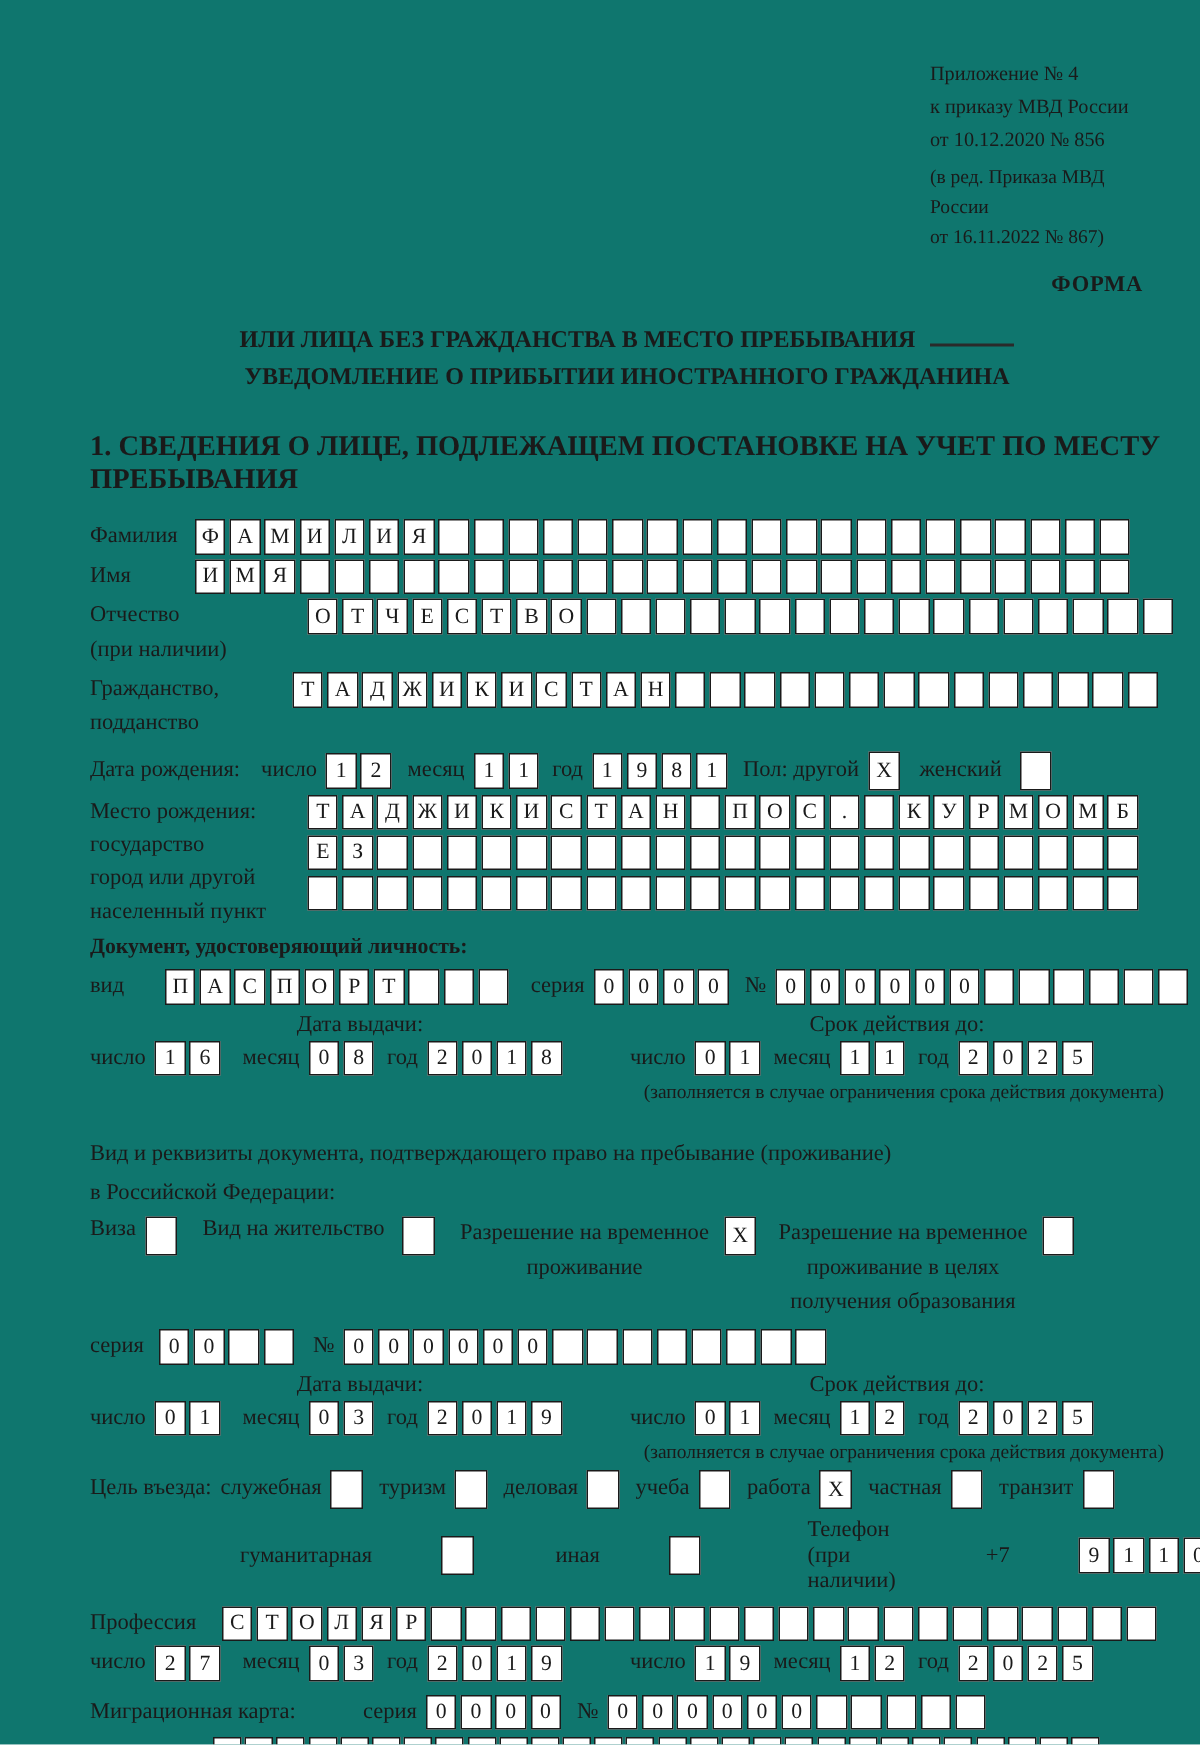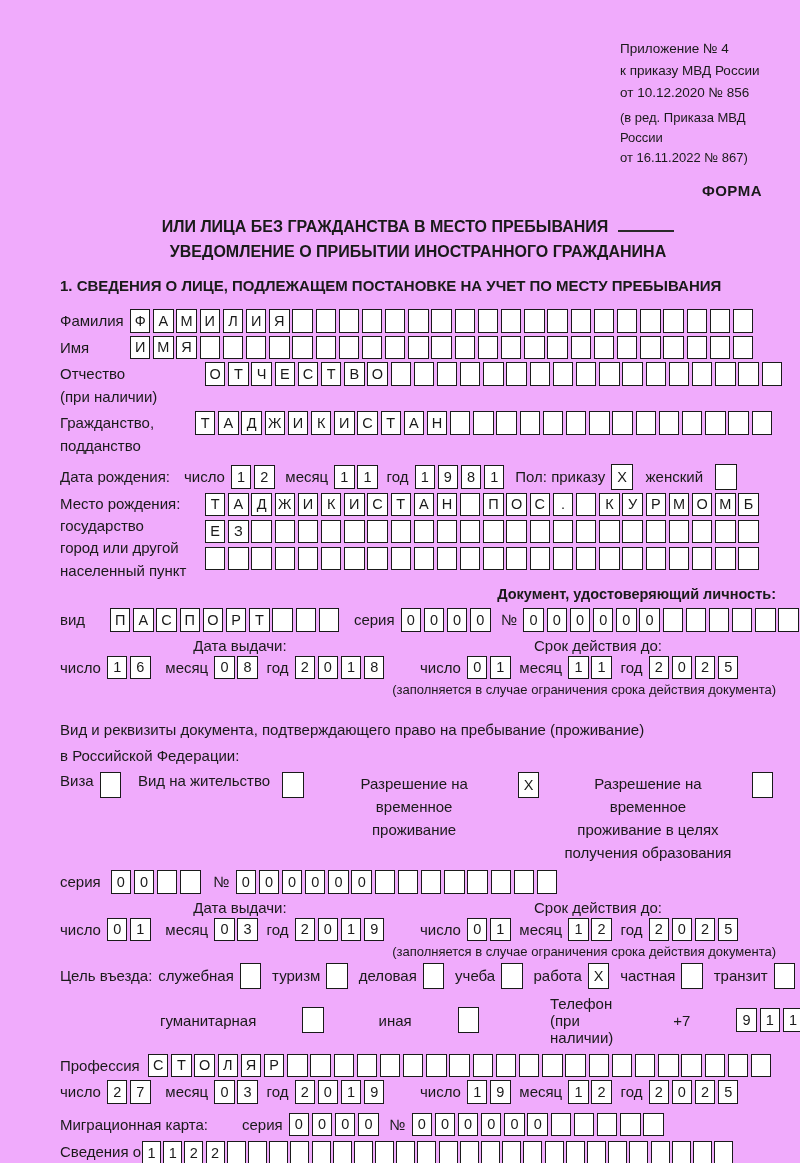--- a/index.html
+++ b/index.html
@@ -1,43 +1,43 @@
 <!DOCTYPE html>
 <html><head>
 <meta charset="utf-8">
 <style>
   html,body{margin:0;padding:0;background:#fff;}
-  .page{width:800px;height:1163px;background:#f0abfc;color:#1a1a1a;
-    font-family:Liberation Sans, sans-serif;
+  .page{width:800px;height:1163px;background:#0f766e;color:#1a1a1a;
+    font-family:Liberation Serif, serif;
     box-sizing:border-box;padding:38px 24px 0 60px;position:relative;overflow:hidden;}
   
   .ref-block{margin-left:560px;font-size:13.5px;line-height:22px;}
   .ref-block .ed{font-size:13px;line-height:20px;}
   .ref-block .ed.first{margin-top:4px;}
   .forma{text-align:right;padding-right:14px;font-weight:bold;font-size:15px;margin-top:14px;letter-spacing:.5px;}
   .title{text-align:center;font-weight:bold;font-size:16px;line-height:25px;margin-top:15px;}
   .blank{display:inline-block;width:56px;border-bottom:2.2px solid #2a2a2a;height:13px;margin-left:10px;}
-  .sec-h{font-weight:bold;font-size:15px;margin-top:13px;margin-bottom:15px;}
+  .sec-h{font-weight:bold;font-size:19px;margin-top:23px;margin-bottom:15px;}
   
   .row{display:flex;align-items:center;margin-bottom:3px;}
   .row.top{align-items:flex-start;gap:20px;}
   .lbl{font-size:15px;flex-shrink:0;}
   .lbl2{font-size:15px;flex-shrink:0;line-height:23px;}
   .w70{width:70px;}.w115{width:115px;}.w125{width:125px;}.w50{width:50px;}.w75{width:88px;}.w165{width:168px;}
   .ml6{margin-left:6px;}.ml8{margin-left:8px;}.ml10{margin-left:10px;}.ml12{margin-left:12px;}.ml14{margin-left:14px;}
   
   .cells{display:inline-flex;flex-wrap:nowrap;}
   .cell{width:18.4px;height:21.5px;border:1.6px solid #1a1a1a;margin-right:2.8px;
     display:flex;align-items:center;justify-content:center;font-size:14.5px;line-height:1;flex-shrink:0;background:#fff;}
   .checkbox .cell{width:19.5px;height:23.5px;}
   
   .bp{display:flex;align-items:flex-start;margin-bottom:2px;margin-top:2px;}
   .bp-labels{width:145px;flex-shrink:0;font-size:15px;line-height:22.4px;}
   .bp-rows .row{margin-bottom:3.5px;}
-  .doc-h{text-align:right;font-weight:bold;font-size:14.5px;margin:4px 0 6px;}
+  .doc-h{text-align:left;font-weight:bold;font-size:14.5px;margin:4px 0 6px;}
   
   .dates-head{display:flex;font-size:15px;margin-top:5px;}
   .dh-left{width:360px;text-align:center;}
   .dh-right{flex:1;text-align:center;}
   .dates-row{display:flex;align-items:center;margin-top:2px;}
   .dgroup{display:flex;align-items:center;}
   .dgroup.left{width:360px;}
   .dlbl{font-size:15px;margin-right:6px;}
   .note{font-size:13px;text-align:right;margin:3px 0 4px;}
   .intro{font-size:15px;line-height:26px;margin-top:20px;}
@@ -217,21 +217,21 @@
         <span class="cell">1</span>
         <span class="cell">1</span>
       </span>
     <span class="dlbl ml6">год</span>
     <span class="cells">
         <span class="cell">1</span>
         <span class="cell">9</span>
         <span class="cell">8</span>
         <span class="cell">1</span>
       </span>
-    <span class="dlbl ml8">Пол: приказу</span>
+    <span class="dlbl ml8">Пол: другой</span>
     <span class="cells checkbox">
         <span class="cell">X</span>
       </span>
     <span class="dlbl ml10">женский</span>
     <span class="cells checkbox ml6">
         <span class="cell"></span>
       </span>
   </div>
 
   <div class="bp">

